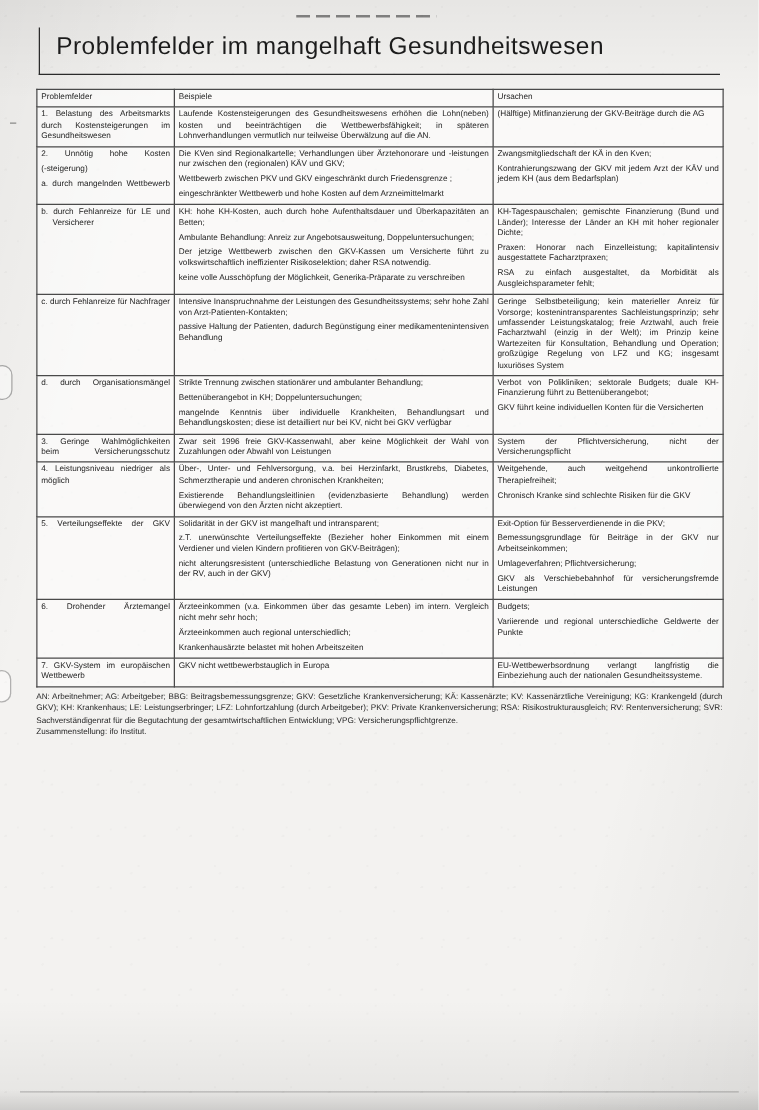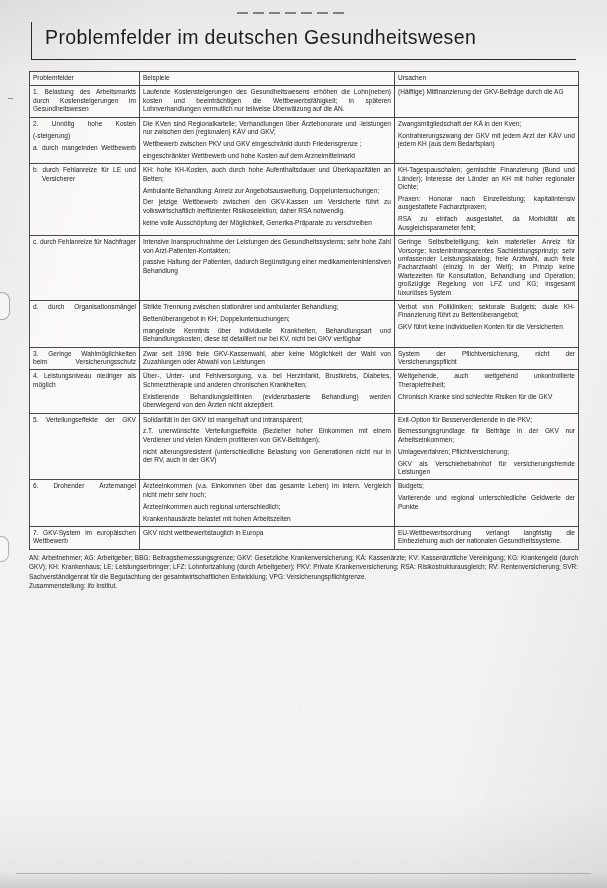--- a/index.html
+++ b/index.html
@@ -206,21 +206,21 @@
 <div class="content">
 
   <div class="top-dash"></div>
   <div class="side-tick"></div>
   <div class="side-blob"></div>
   <div class="side-blob2"></div>
 
   <div class="heading-wrap">
     <div class="heading-rule-left"></div>
     <div class="heading-rule-bottom"></div>
-    <div class="heading-title">Problemfelder im deutschen Gesundheitswesen</div>
+    <div class="heading-title">Problemfelder im mangelhaft Gesundheitswesen</div>
   </div>
 
   <table class="pf">
     <colgroup>
       <col class="c1">
         <col class="c2">
         <col class="c3">
     </colgroup>
     <thead>
       <tr>

